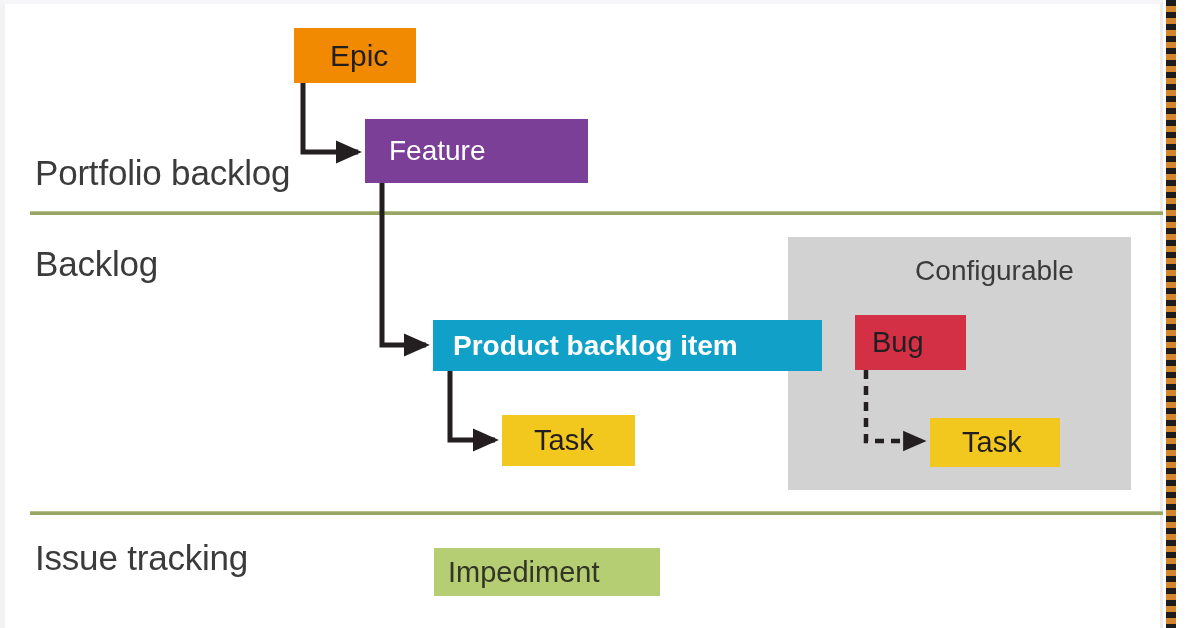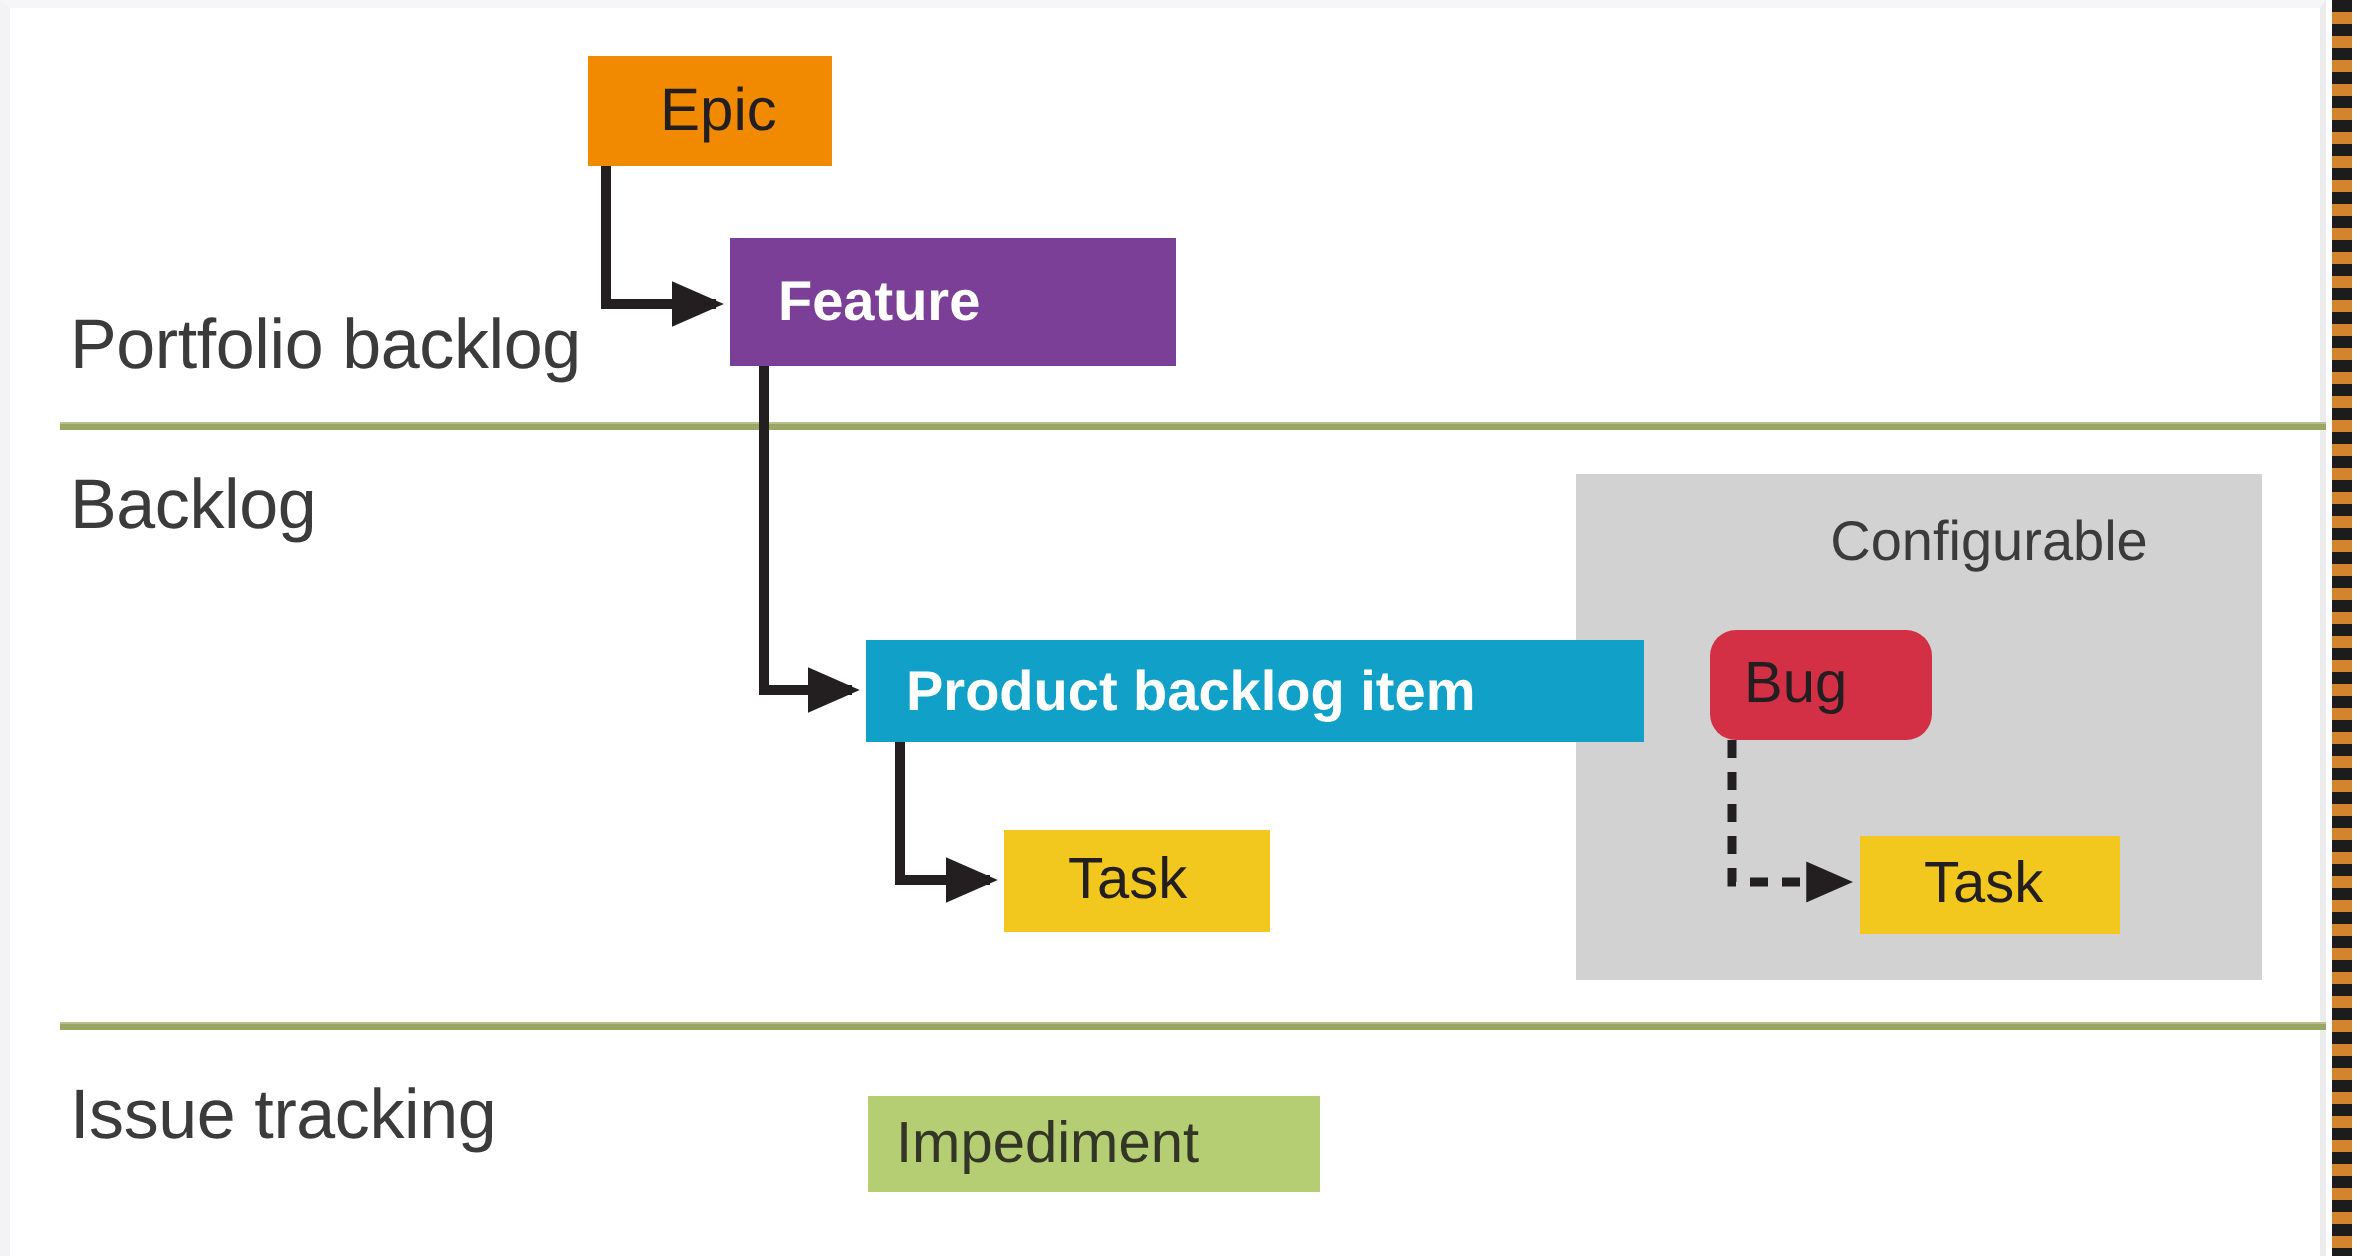--- a/index.html
+++ b/index.html
@@ -89,21 +89,21 @@
     color: #231f20;
     font-size: 30px;
     padding-left: 36px;
     font-weight: 400;
   }
   .wi-feature {
     background: #7B3F98;
     color: #ffffff;
     font-size: 28px;
     padding-left: 24px;
-    font-weight: 700;
+    font-weight: 400;
   }
   .wi-pbi {
     background: #10A0C8;
     color: #ffffff;
     font-size: 28px;
     padding-left: 20px;
     font-weight: 700;
   }
   .wi-task {
     background: #F2C81E;
@@ -154,21 +154,21 @@
 <body>
 
 <div id="canvas">
 
   <div class="page-frame"></div>
 
   <div class="divider" style="left:30px; top:211px; width:1133px;"></div>
   <div class="divider" style="left:30px; top:511px; width:1133px;"></div>
 
   <div class="lane-label" style="left:35px; top:153px;">Portfolio backlog</div>
-  <div class="lane-label" style="left:35px; top:233px;">Backlog</div>
+  <div class="lane-label" style="left:35px; top:244px;">Backlog</div>
   <div class="lane-label" style="left:35px; top:538px;">Issue tracking</div>
 
   <div class="group-box" style="left:788px; top:237px; width:343px; height:253px;"></div>
   <div class="group-title" style="left:788px; top:255px; width:413px;">Configurable</div>
 
   <svg id="wires" viewBox="0 0 1187 628" xmlns="http://www.w3.org/2000/svg">
     <defs>
       <marker id="arrowSolid" viewBox="0 0 10 10" refX="8.5" refY="5" markerWidth="5.2" markerHeight="5.2" orient="auto-start-reverse">
         <path d="M 0 0.6 L 10 5 L 0 9.4 z" fill="#231f20"></path>
       </marker>
@@ -195,21 +195,21 @@
   </div>
 
   <div class="wi-box wi-pbi" style="left:433px; top:320px; width:389px; height:51px;">
     <span>Product backlog item</span>
   </div>
 
   <div class="wi-box wi-task" style="left:502px; top:415px; width:133px; height:51px;">
     <span>Task</span>
   </div>
 
-  <div class="wi-box wi-bug" style="left:855px; top:315px; width:111px; height:55px;border-radius:13px;">
+  <div class="wi-box wi-bug" style="left:855px; top:315px; width:111px; height:55px;">
     <span>Bug</span>
   </div>
 
   <div class="wi-box wi-task" style="left:930px; top:418px; width:130px; height:49px;">
     <span>Task</span>
   </div>
 
   <div class="wi-box wi-impediment" style="left:434px; top:548px; width:226px; height:48px;align-items:center;">
     <span>Impediment</span>
   </div>

